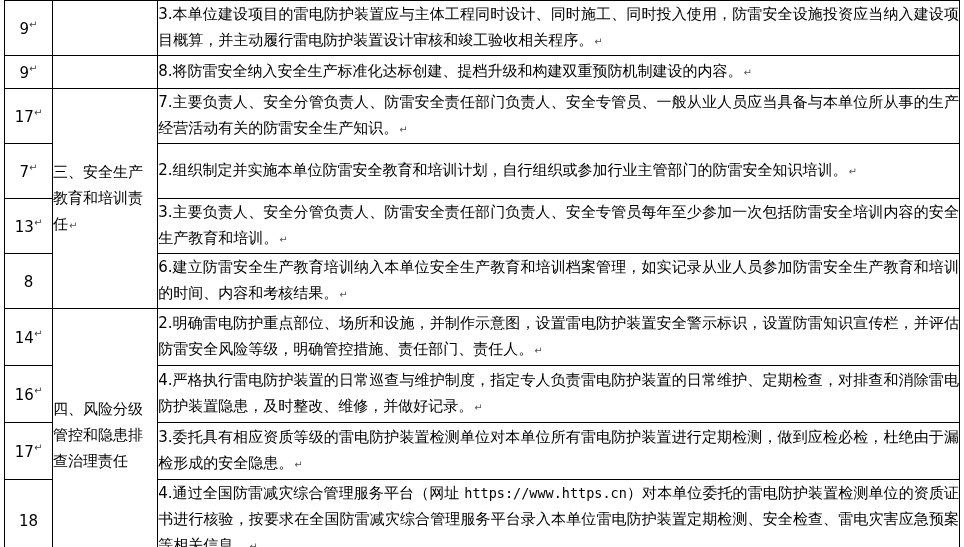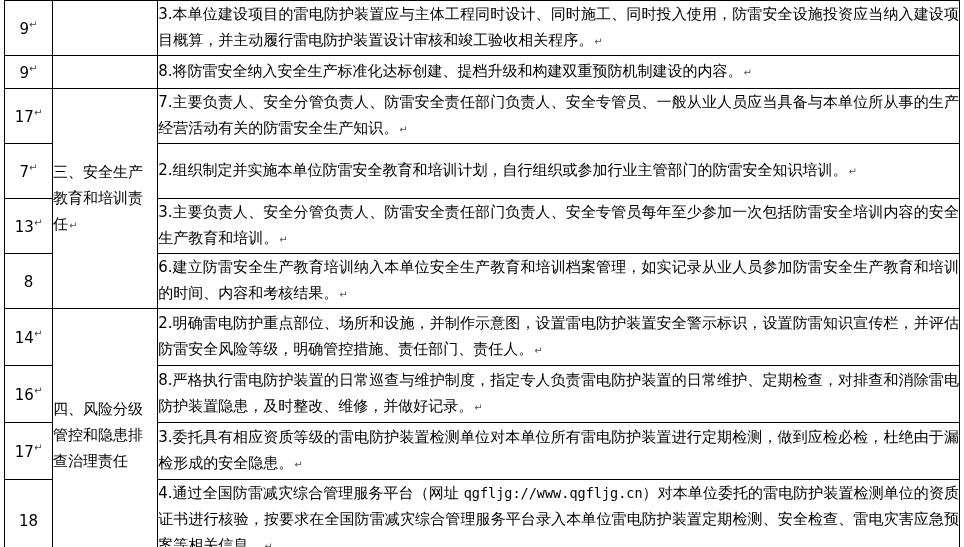--- a/index.html
+++ b/index.html
@@ -173,36 +173,36 @@
         <td class="body-cell">
           <p><span>2.明确雷电防护重点部位、场所和设施，并制作示意图，设置雷电防护装置安全警示标识，设置防雷知识宣传栏，并评估防雷安全风险等级，明确管控措施、责任部门、责任人。</span><span class="pilcrow">↵</span></p>
         </td>
       </tr>
 
       <tr class="r16">
         <td class="num-cell">
           <span>16</span><span class="mark">↵</span>
         </td>
         <td class="body-cell">
-          <p><span>8.严格执行雷电防护装置的日常巡查与维护制度，指定专人负责雷电防护装置的日常维护、定期检查，对排查和消除雷电防护装置隐患，及时整改、维修，并做好记录。</span><span class="pilcrow">↵</span></p>
+          <p><span>4.严格执行雷电防护装置的日常巡查与维护制度，指定专人负责雷电防护装置的日常维护、定期检查，对排查和消除雷电防护装置隐患，及时整改、维修，并做好记录。</span><span class="pilcrow">↵</span></p>
         </td>
       </tr>
 
       <tr class="r17">
         <td class="num-cell">
           <span>17</span><span class="mark">↵</span>
         </td>
         <td class="body-cell">
           <p><span>3.委托具有相应资质等级的雷电防护装置检测单位对本单位所有雷电防护装置进行定期检测，做到应检必检，杜绝由于漏检形成的安全隐患。</span><span class="pilcrow">↵</span></p>
         </td>
       </tr>
 
       <tr class="r18">
         <td class="num-cell">
           <span>18</span><span class="mark"></span>
         </td>
         <td class="body-cell">
-          <p><span>4.通过全国防雷减灾综合管理服务平台（网址 </span><span class="mono">qgfljg://www.qgfljg.cn</span><span>）对本单位委托的雷电防护装置检测单位的资质证书进行核验，按要求在全国防雷减灾综合管理服务平台录入本单位雷电防护装置定期检测、安全检查、雷电灾害应急预案等相关信息。</span><span class="pilcrow">↵</span></p>
+          <p><span>4.通过全国防雷减灾综合管理服务平台（网址 </span><span class="mono">https://www.https.cn</span><span>）对本单位委托的雷电防护装置检测单位的资质证书进行核验，按要求在全国防雷减灾综合管理服务平台录入本单位雷电防护装置定期检测、安全检查、雷电灾害应急预案等相关信息。</span><span class="pilcrow">↵</span></p>
         </td>
       </tr>
     </tbody>
   </table>
 </div>
 
 </body></html>

